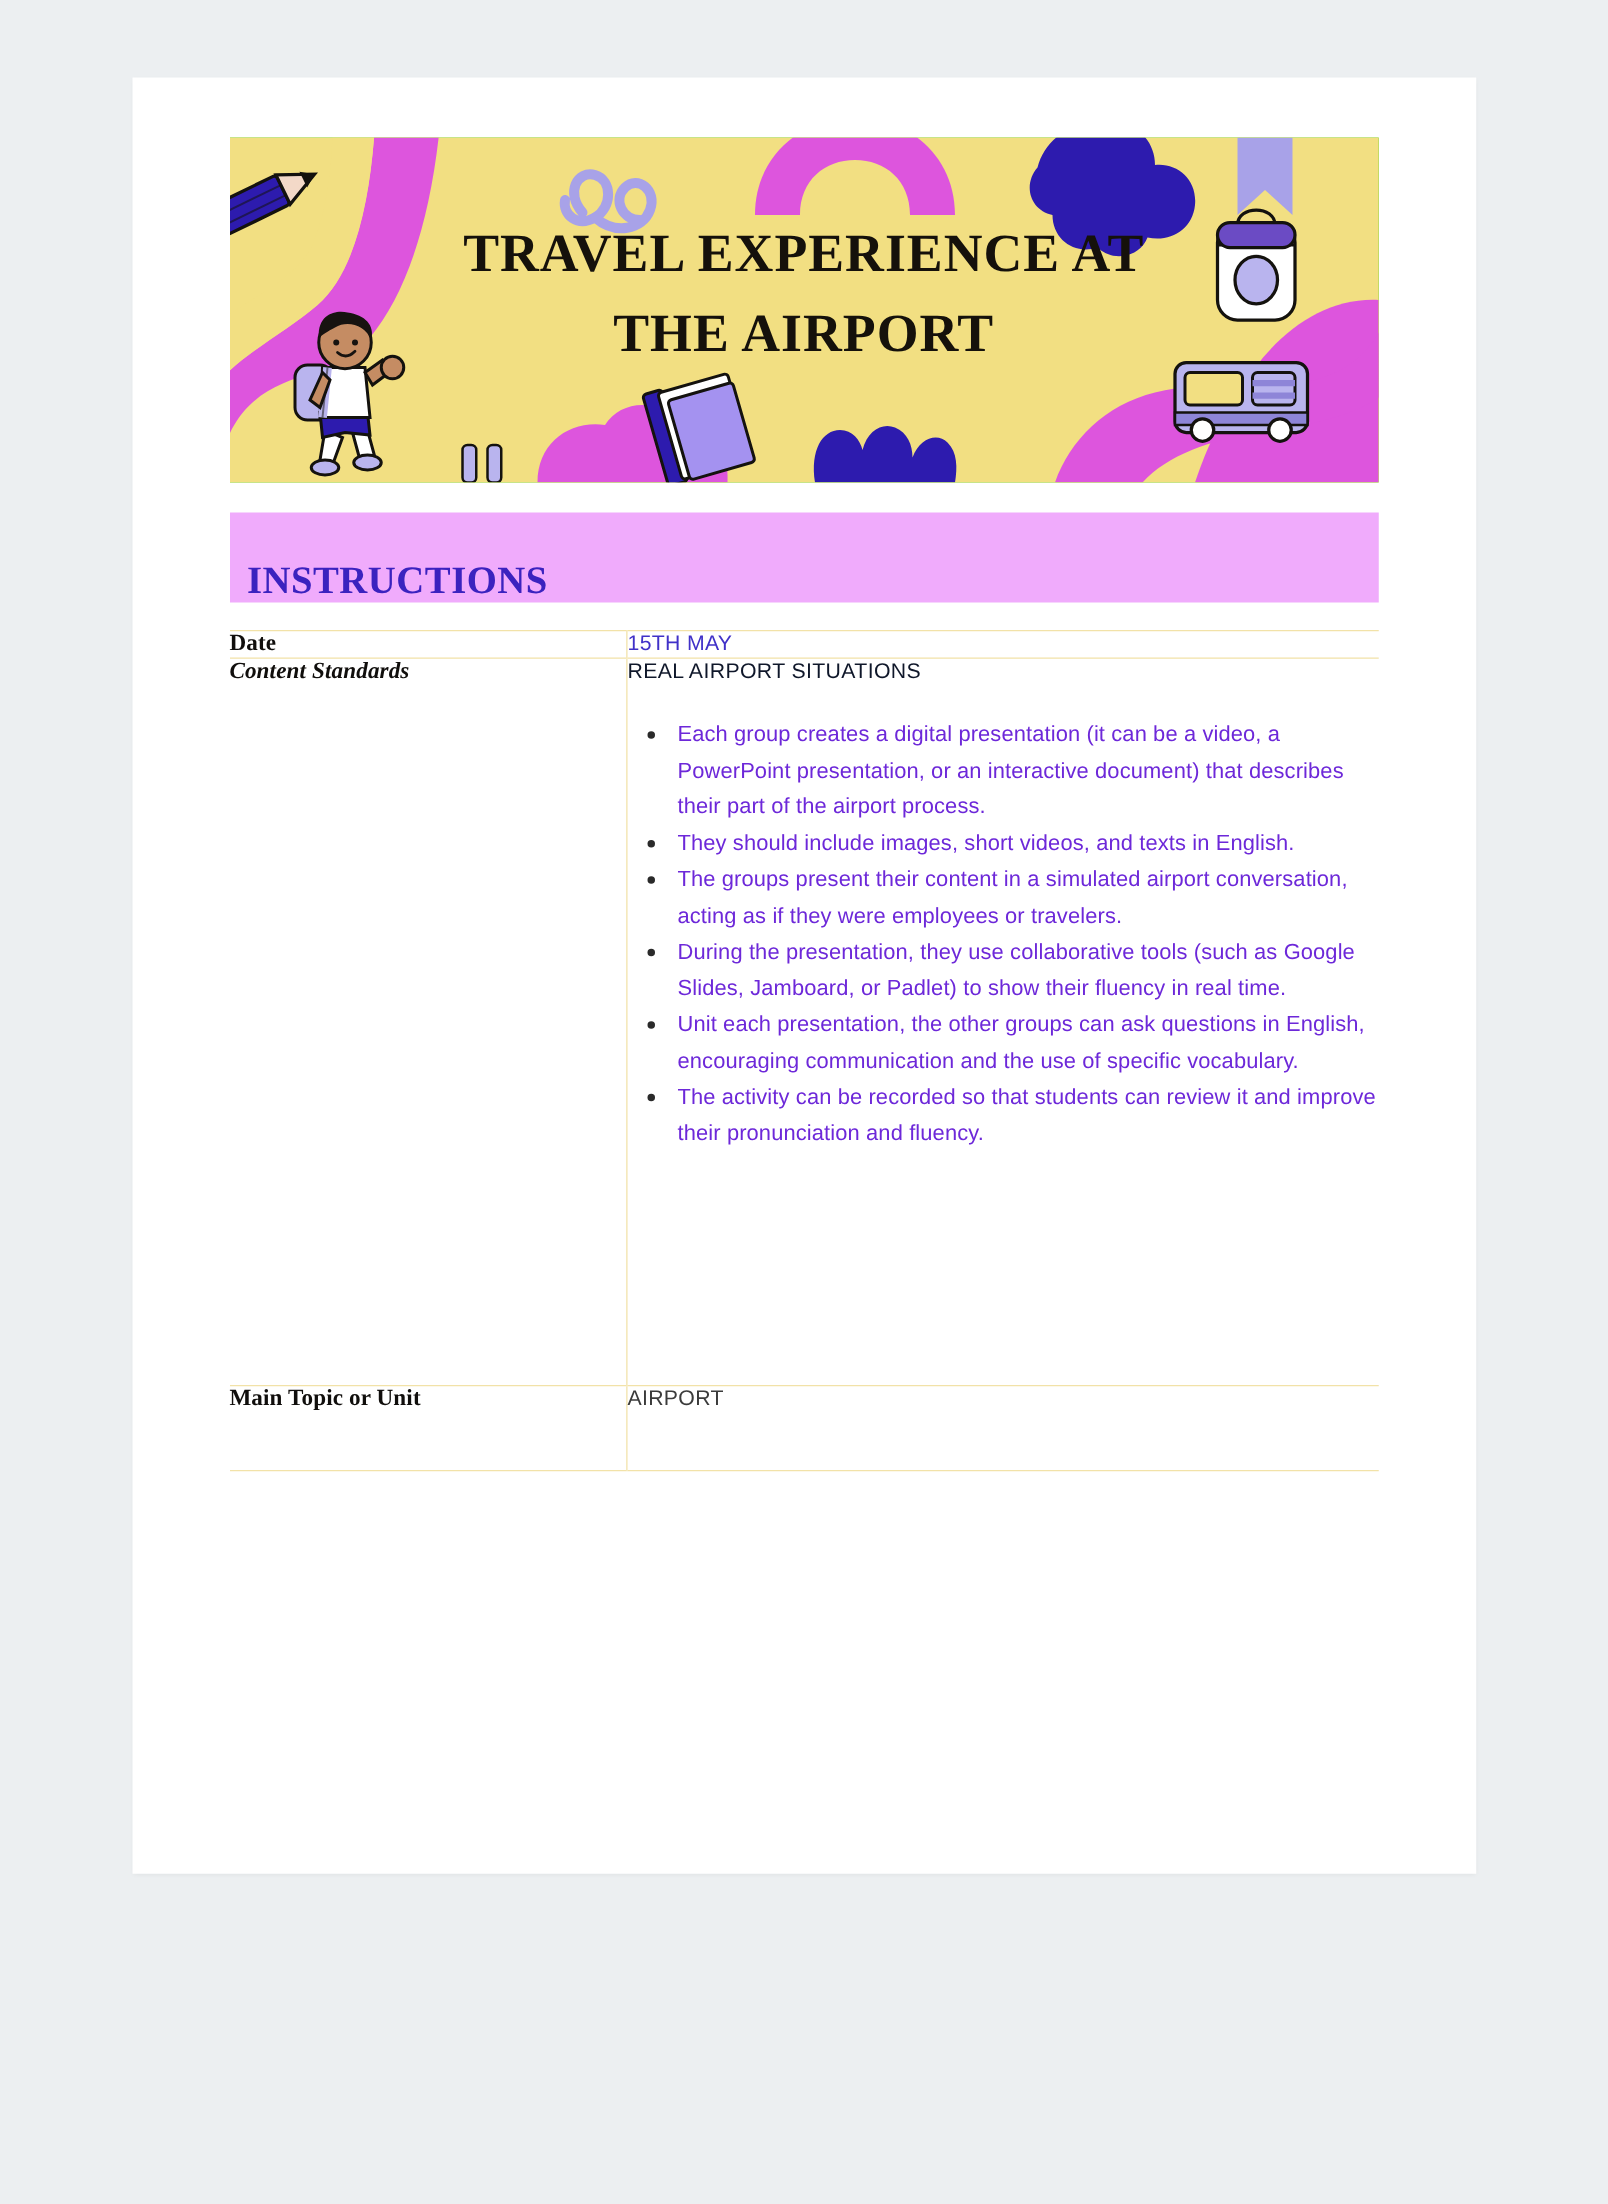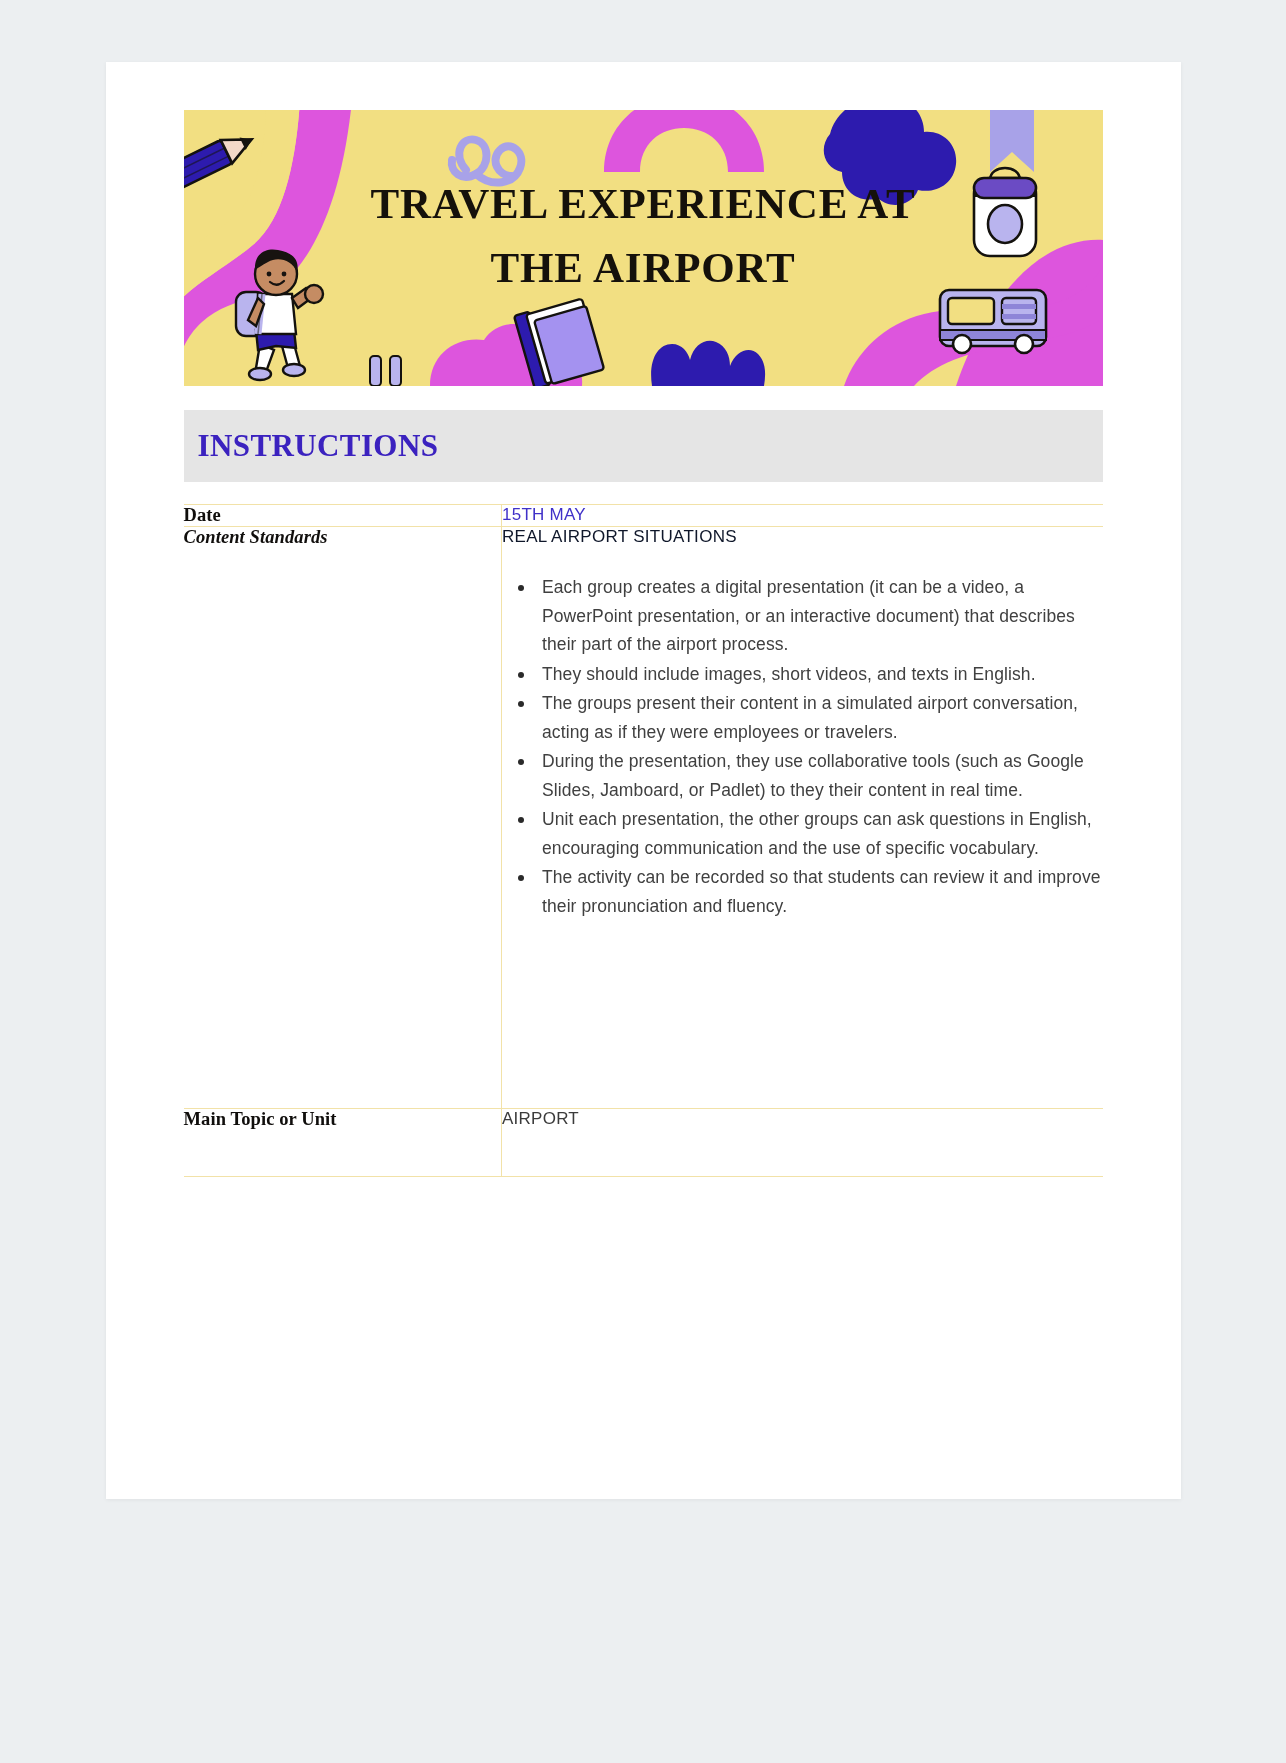--- a/index.html
+++ b/index.html
@@ -67,23 +67,23 @@
     color: #15110B;
     z-index: 5;
     pointer-events: none;
   }
   .banner-title .t-line { display: block; }
 
   
   .instructions-band {
     width: 919px;
     height: 72px;
-    background: #e5e5e5;
+    background: #f0abfc;
     display: flex;
-    align-items: center;
+    align-items: flex-end;
     margin-top: 24px;
   }
   .instructions-title {
     font-family: "Liberation Serif", serif;
     font-weight: bold;
     font-size: 31px;
     letter-spacing: 0.4px;
     color: #3B22BF;
     padding-left: 14px;
   }
@@ -142,21 +142,21 @@
   }
   ul.standards-list {
     margin: 0;
     padding: 0 0 0 38px;
     list-style: none;
   }
   ul.standards-list li {
     position: relative;
     font-size: 17.5px;
     line-height: 1.63;
-    color: #404040;
+    color: #6d28d9;
     letter-spacing: 0.1px;
     margin: 0 0 1px 0;
     padding-left: 2px;
   }
   ul.standards-list li::before {
     content: "";
     position: absolute;
     left: -22px;
     top: 12px;
     width: 6px;
@@ -304,21 +304,21 @@
 
 
           <tr class="row-standards">
             <td class="cell-label">Content Standards</td>
             <td class="cell-value">
               <p class="standards-head">REAL AIRPORT SITUATIONS</p>
               <ul class="standards-list">
                 <li>Each group creates a digital presentation (it can be a video, a PowerPoint presentation, or an interactive document) that describes their part of the airport process.</li>
                 <li>They should include images, short videos, and texts in English.</li>
                 <li>The groups present their content in a simulated airport conversation, acting as if they were employees or travelers.</li>
-                <li>During the presentation, they use collaborative tools (such as Google Slides, Jamboard, or Padlet) to they their content in real time.</li>
+                <li>During the presentation, they use collaborative tools (such as Google Slides, Jamboard, or Padlet) to show their fluency in real time.</li>
                 <li>Unit each presentation, the other groups can ask questions in English, encouraging communication and the use of specific vocabulary.</li>
                 <li>The activity can be recorded so that students can review it and improve their pronunciation and fluency.</li>
               </ul>
             </td>
           </tr>
 
           <tr class="row-topic">
             <td class="cell-label">Main Topic or Unit</td>
             <td class="cell-value">AIRPORT</td>
           </tr>

